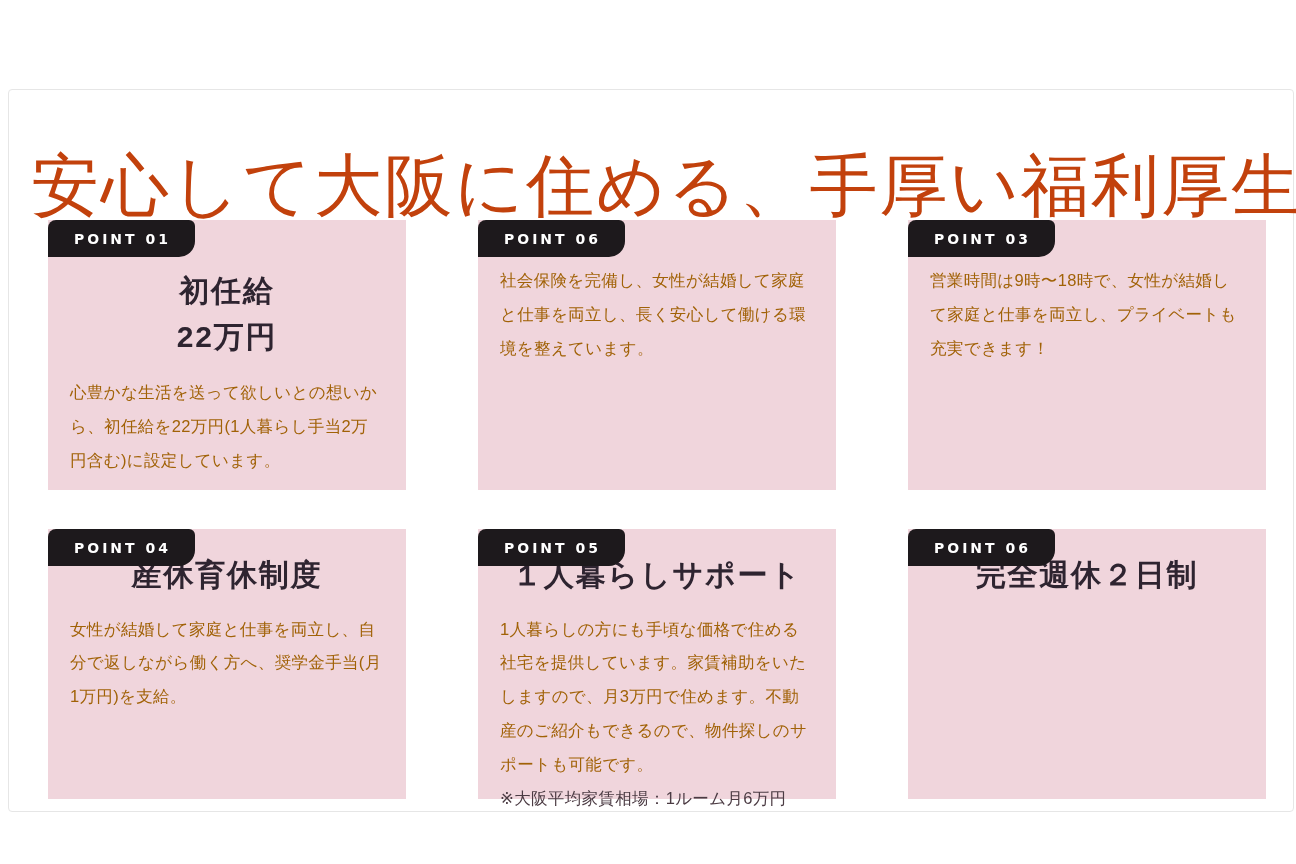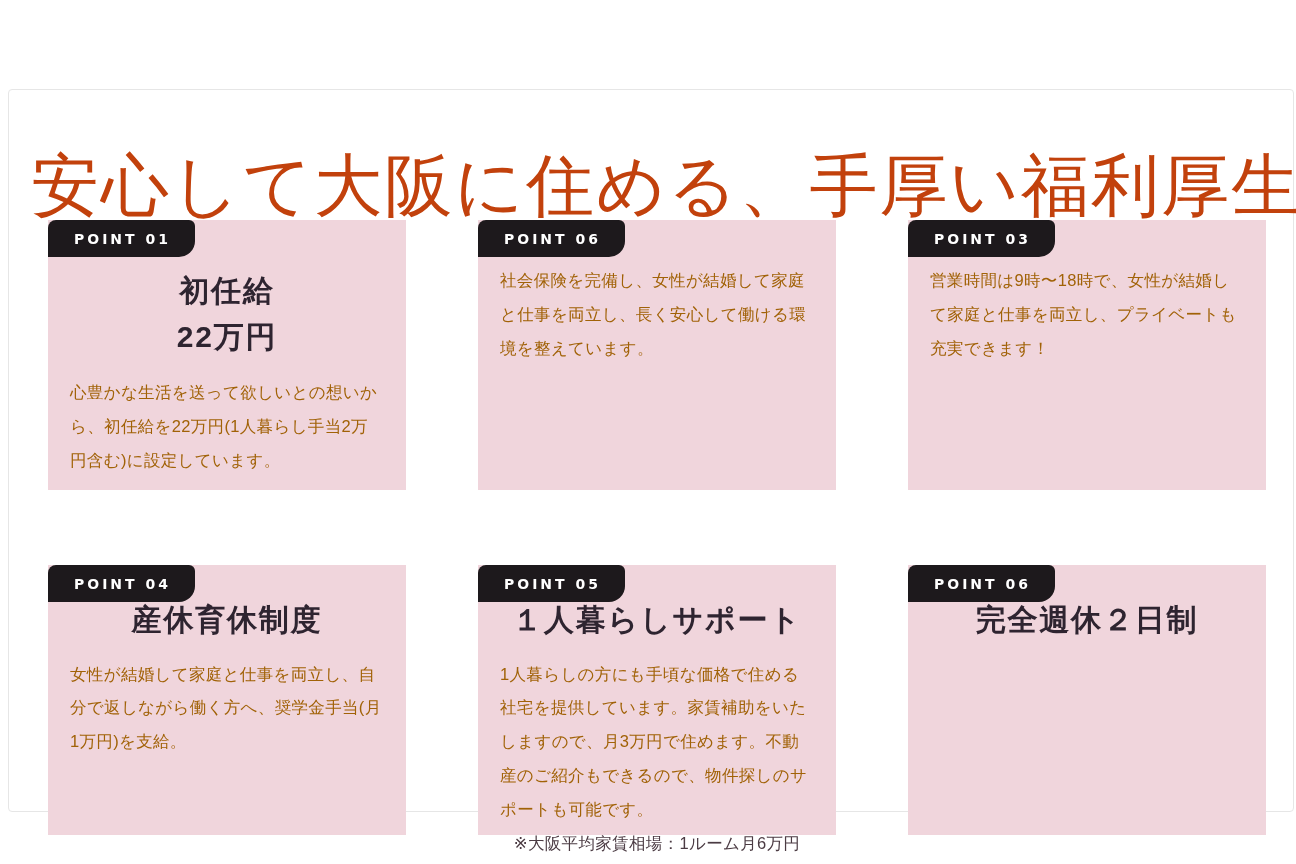--- a/index.html
+++ b/index.html
@@ -36,29 +36,29 @@
     display:flex;align-items:center;
     font-size:14px;font-weight:700;letter-spacing:3px;
     font-family:"DejaVu Sans","Liberation Sans",sans-serif;
   }
   .card-title{
     min-height:100px;display:flex;align-items:center;justify-content:center;
     text-align:center;white-space:pre-line;
     font-size:30px;font-weight:800;color:#2e2430;
     letter-spacing:0.06em;line-height:1.55;margin-bottom:12px;
   }
-  .card:nth-child(n+4){padding-top:32px;margin-top:36px;}
+  .card:nth-child(n+4){padding-top:23px;}
   .card:nth-child(n+4) .card-title{min-height:46px;margin-bottom:14px;}
   .card-body{
     font-size:16.5px;line-height:2.06;color:#a16207;
     letter-spacing:0.02em;text-align:left;
   }
   .card-note{
     font-size:16.5px;line-height:2.06;color:#4b3b43;
-    letter-spacing:0.02em;text-align:center;
+    letter-spacing:0.02em;text-align:left;
   }
 </style>
 </head>
 <body>
 
 <div class="panel">
   <h1 class="page-title">安心して大阪に住める、手厚い福利厚生</h1>
 
   <div class="cards">
 

